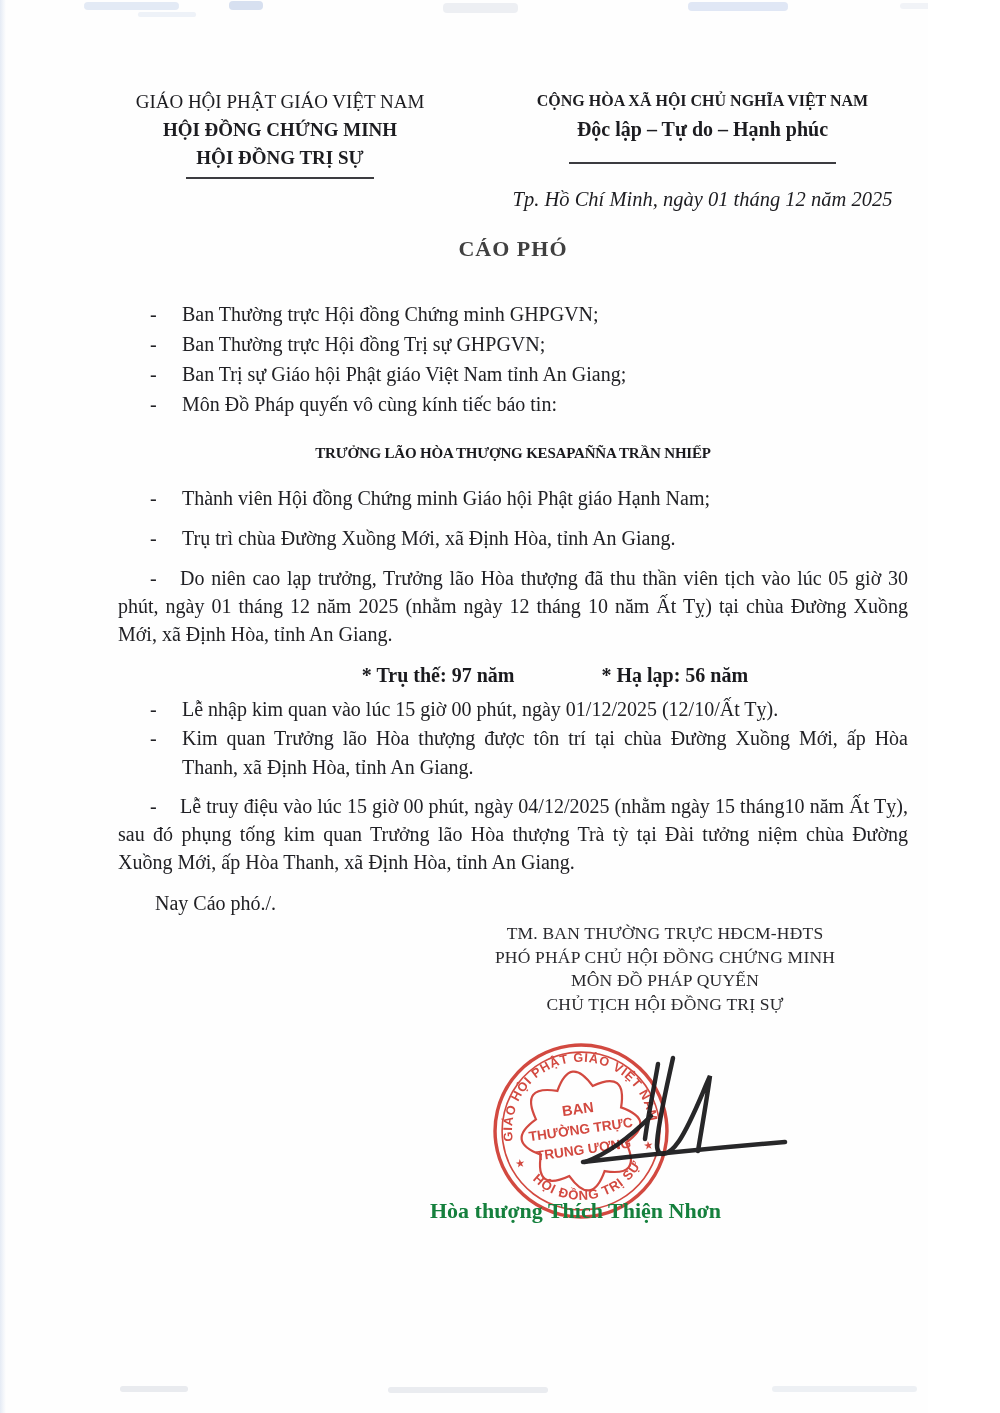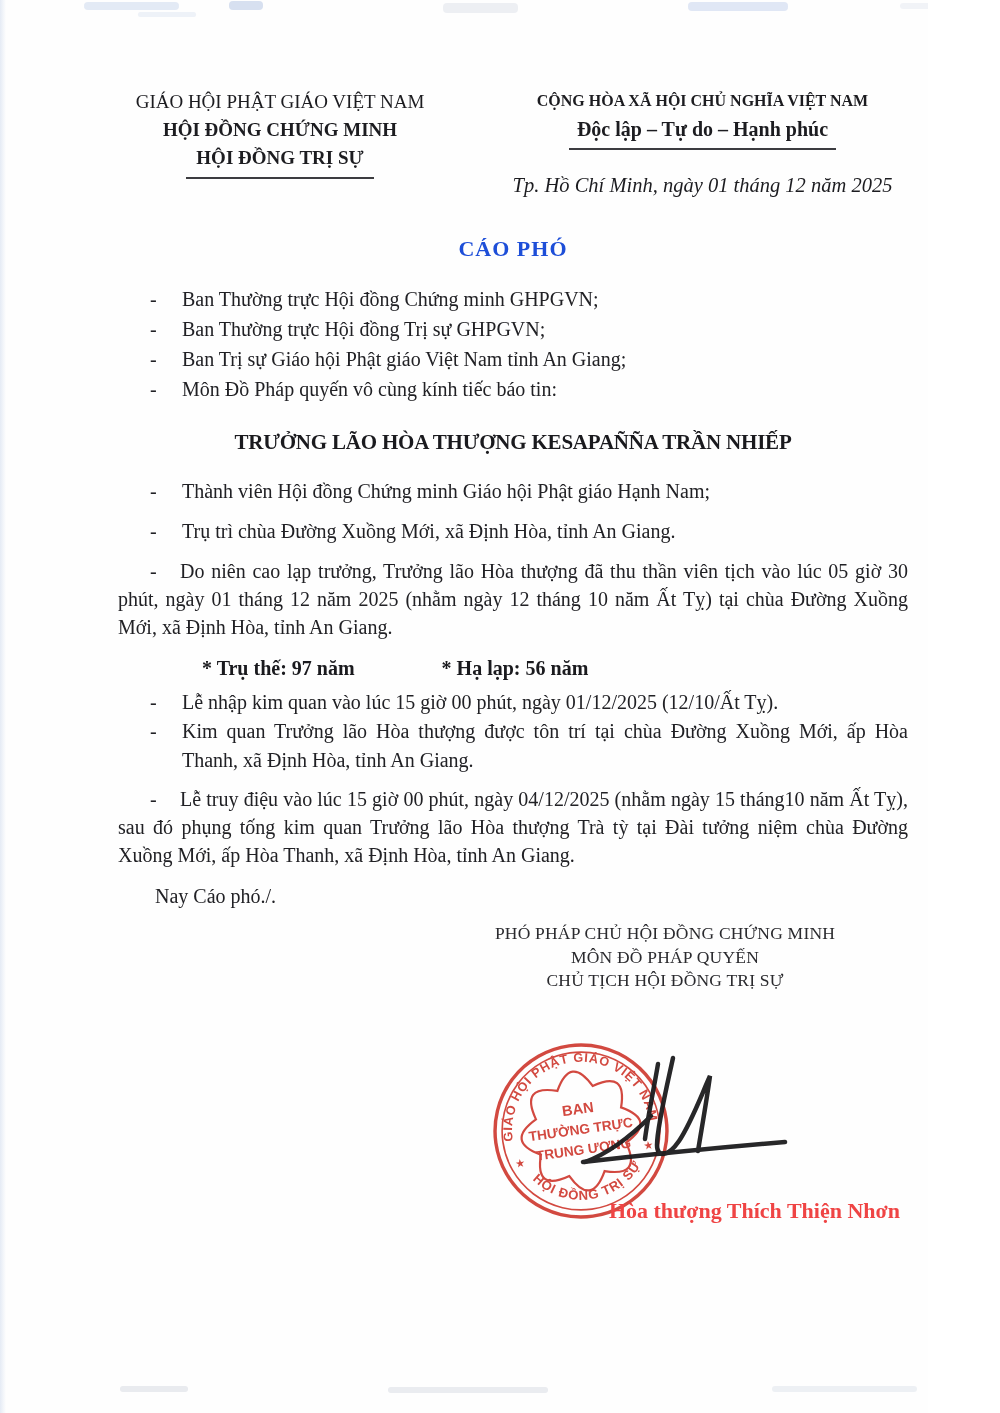--- a/index.html
+++ b/index.html
@@ -23,46 +23,46 @@
   .sb3{left:772px;top:1386px;width:145px;height:6px;background:#dadfe8;opacity:.45;}
 
   
   .hdr-left{position:absolute;left:100px;top:88px;width:360px;text-align:center;
     font-size:19px;line-height:28px;color:#1c1c20;}
   .hdr-left .b{font-weight:bold;}
   .hdr-left .rule{width:188px;height:0;border-top:2px solid #3c3c40;margin:5px auto 0;}
   .hdr-right{position:absolute;left:455px;top:88px;width:495px;text-align:center;color:#1c1c20;}
   .hdr-right .l1{font-weight:bold;font-size:16px;line-height:26px;}
   .hdr-right .l2{display:inline-block;font-weight:bold;font-size:20px;line-height:26px;
-    padding:0 8px 6px;border-bottom:2px solid #3c3c40;margin-top:2px;}
+    padding:0 8px 20px;border-bottom:2px solid #3c3c40;margin-top:2px;}
   .hdr-right .date{font-style:italic;font-size:20.5px;margin-top:24px;}
 
   
   .content{position:absolute;left:118px;top:236px;width:790px;font-size:20px;color:#212125;}
   .title{text-align:center;font-weight:bold;font-size:22px;letter-spacing:1px;
-    margin:0 0 22px;color:#1d4ed8;}
+    margin:0 0 37px;color:#404040;}
   .dli{position:relative;padding-left:64px;line-height:30px;text-align:justify;}
   .dli .d{position:absolute;left:32px;}
-  .name{margin-top:26px;text-align:center;font-weight:bold;font-size:21px;
+  .name{margin-top:26px;text-align:center;font-weight:bold;font-size:15px;
     letter-spacing:-0.2px;color:#1a1a1e;white-space:nowrap;}
   .roles{margin-top:22px;}
   .roles .dli{line-height:28px;margin-bottom:12px;}
   .para{margin:10px 0 0;text-align:justify;text-indent:32px;line-height:28px;}
   .pd{display:inline-block;width:30px;text-indent:0;}
-  .stats{margin-top:16px;font-weight:bold;padding-left:84px;color:#1a1a1e;}
+  .stats{margin-top:16px;font-weight:bold;padding-left:84px;color:#1a1a1e;text-align:center;}
   .stats .s2{margin-left:82px;}
   .clist{margin-top:8px;}
   .clist .dli{line-height:29px;}
   .closing{margin-top:16px;text-indent:37px;}
 
   
   .sigblock{position:absolute;left:430px;top:922px;width:470px;text-align:center;
     font-size:17.5px;line-height:23.5px;color:#2a2a2e;letter-spacing:.2px;}
-  .signer{position:absolute;left:430px;top:1198px;width:470px;text-align:right;
-    font-weight:bold;font-size:22px;color:#ef4444;}
+  .signer{position:absolute;left:430px;top:1198px;width:470px;text-align:left;
+    font-weight:bold;font-size:22px;color:#15803d;}
   .seal{position:absolute;left:492px;top:1042px;width:178px;height:178px;}
   .seal svg{display:block;}
   .sig-ink{position:absolute;left:505px;top:1050px;width:290px;height:135px;}
 </style>
 </head>
 <body>
 
 <div class="page">
 
   <div class="edge-left"></div>
@@ -143,20 +143,21 @@
     </div>
 
     <p class="para">
       <span class="pd">-</span><span>Lễ truy điệu vào lúc 15 giờ 00 phút, ngày 04/12/2025 (nhằm ngày 15 tháng10 năm Ất Tỵ), sau đó phụng tống kim quan Trưởng lão Hòa thượng Trà tỳ tại Đài tưởng niệm chùa Đường Xuồng Mới, ấp Hòa Thanh, xã Định Hòa, tỉnh An Giang.</span>
     </p>
 
     <div class="closing">Nay Cáo phó./.</div>
   </div>
 
   <div class="sigblock">
+    <div>TM. BAN THƯỜNG TRỰC HĐCM-HĐTS</div>
     <div>PHÓ PHÁP CHỦ HỘI ĐỒNG CHỨNG MINH</div>
     <div>MÔN ĐỒ PHÁP QUYẾN</div>
     <div>CHỦ TỊCH HỘI ĐỒNG TRỊ SỰ</div>
   </div>
 
   <div class="seal">
     <svg width="178" height="178" viewBox="0 0 176 176">
       <g transform="rotate(-8 88 88)" fill="none" stroke="#cf3a30" font-family="Liberation Sans, DejaVu Sans, sans-serif" opacity="0.92">
         <circle cx="88" cy="88" r="85" stroke-width="3.4"></circle>
         <circle cx="88" cy="88" r="78" stroke-width="1.6"></circle>

